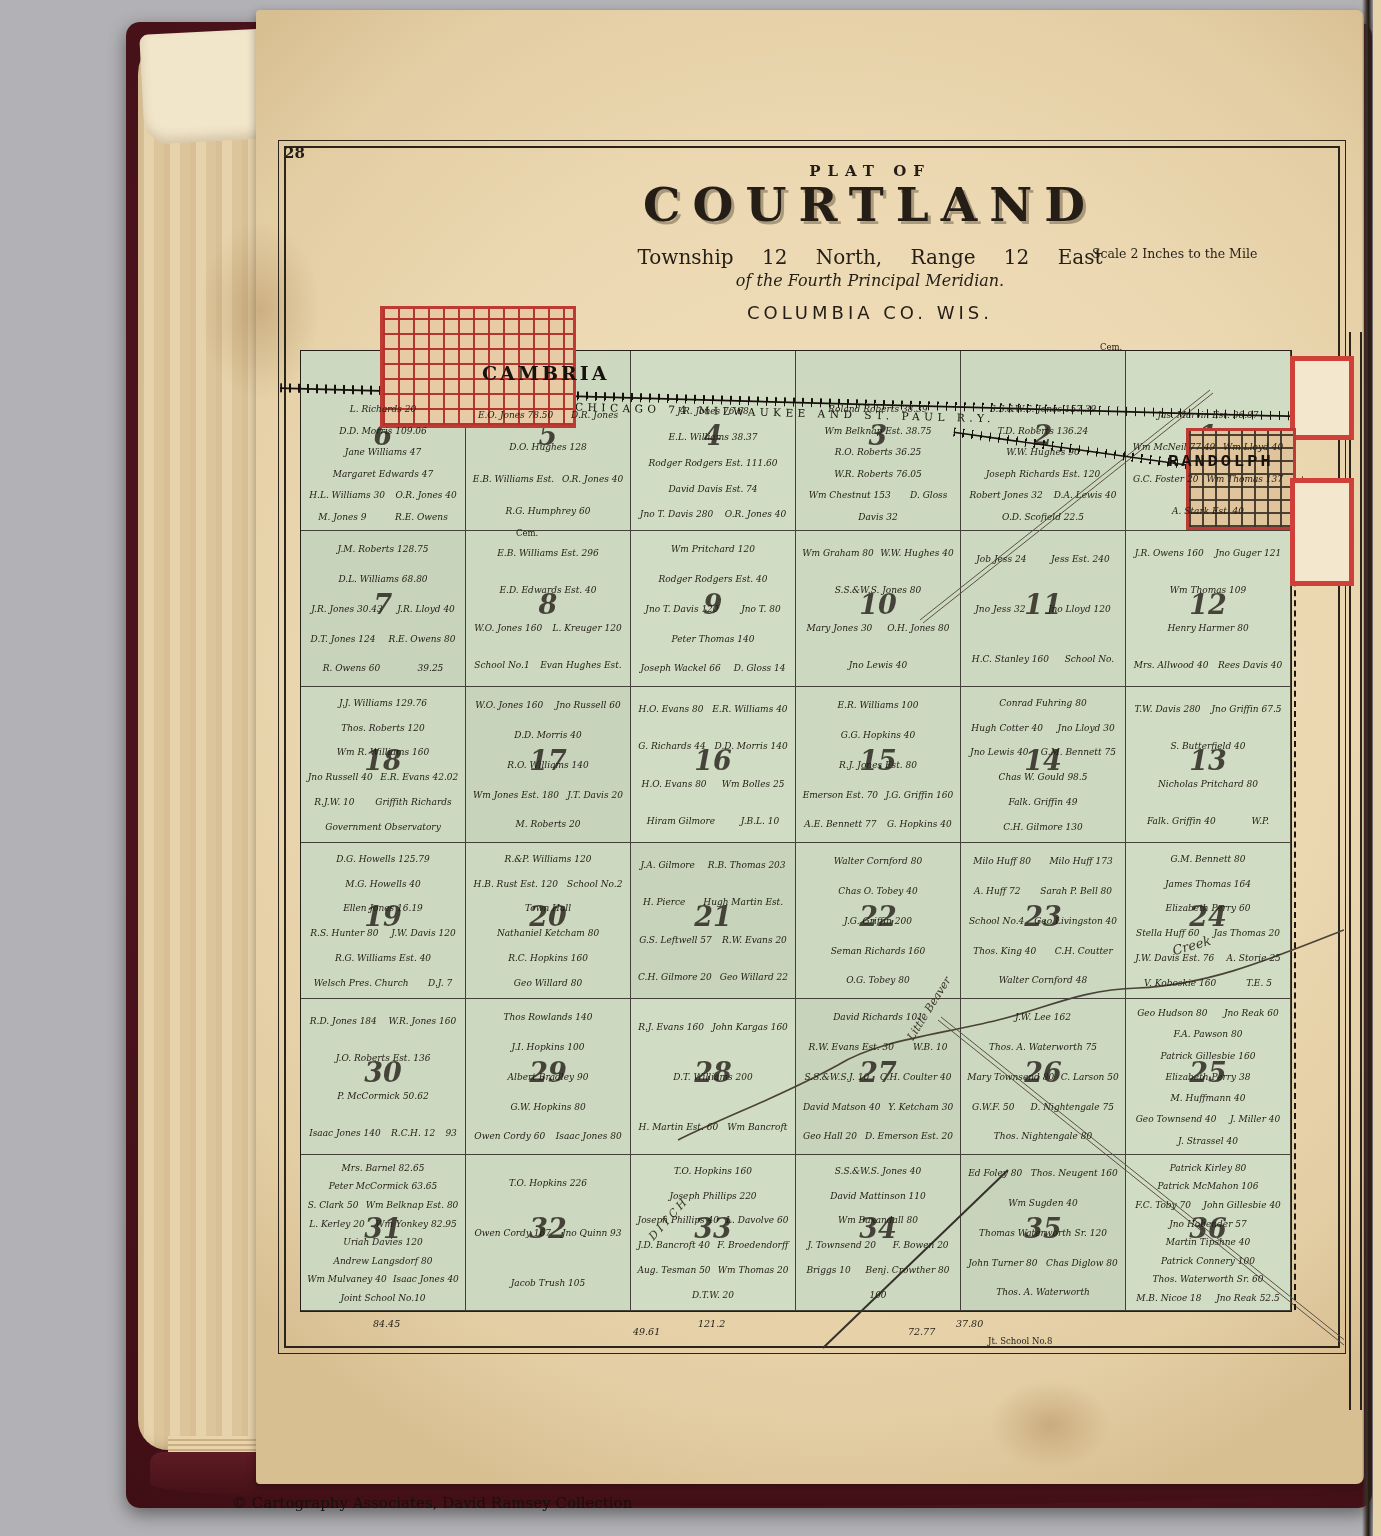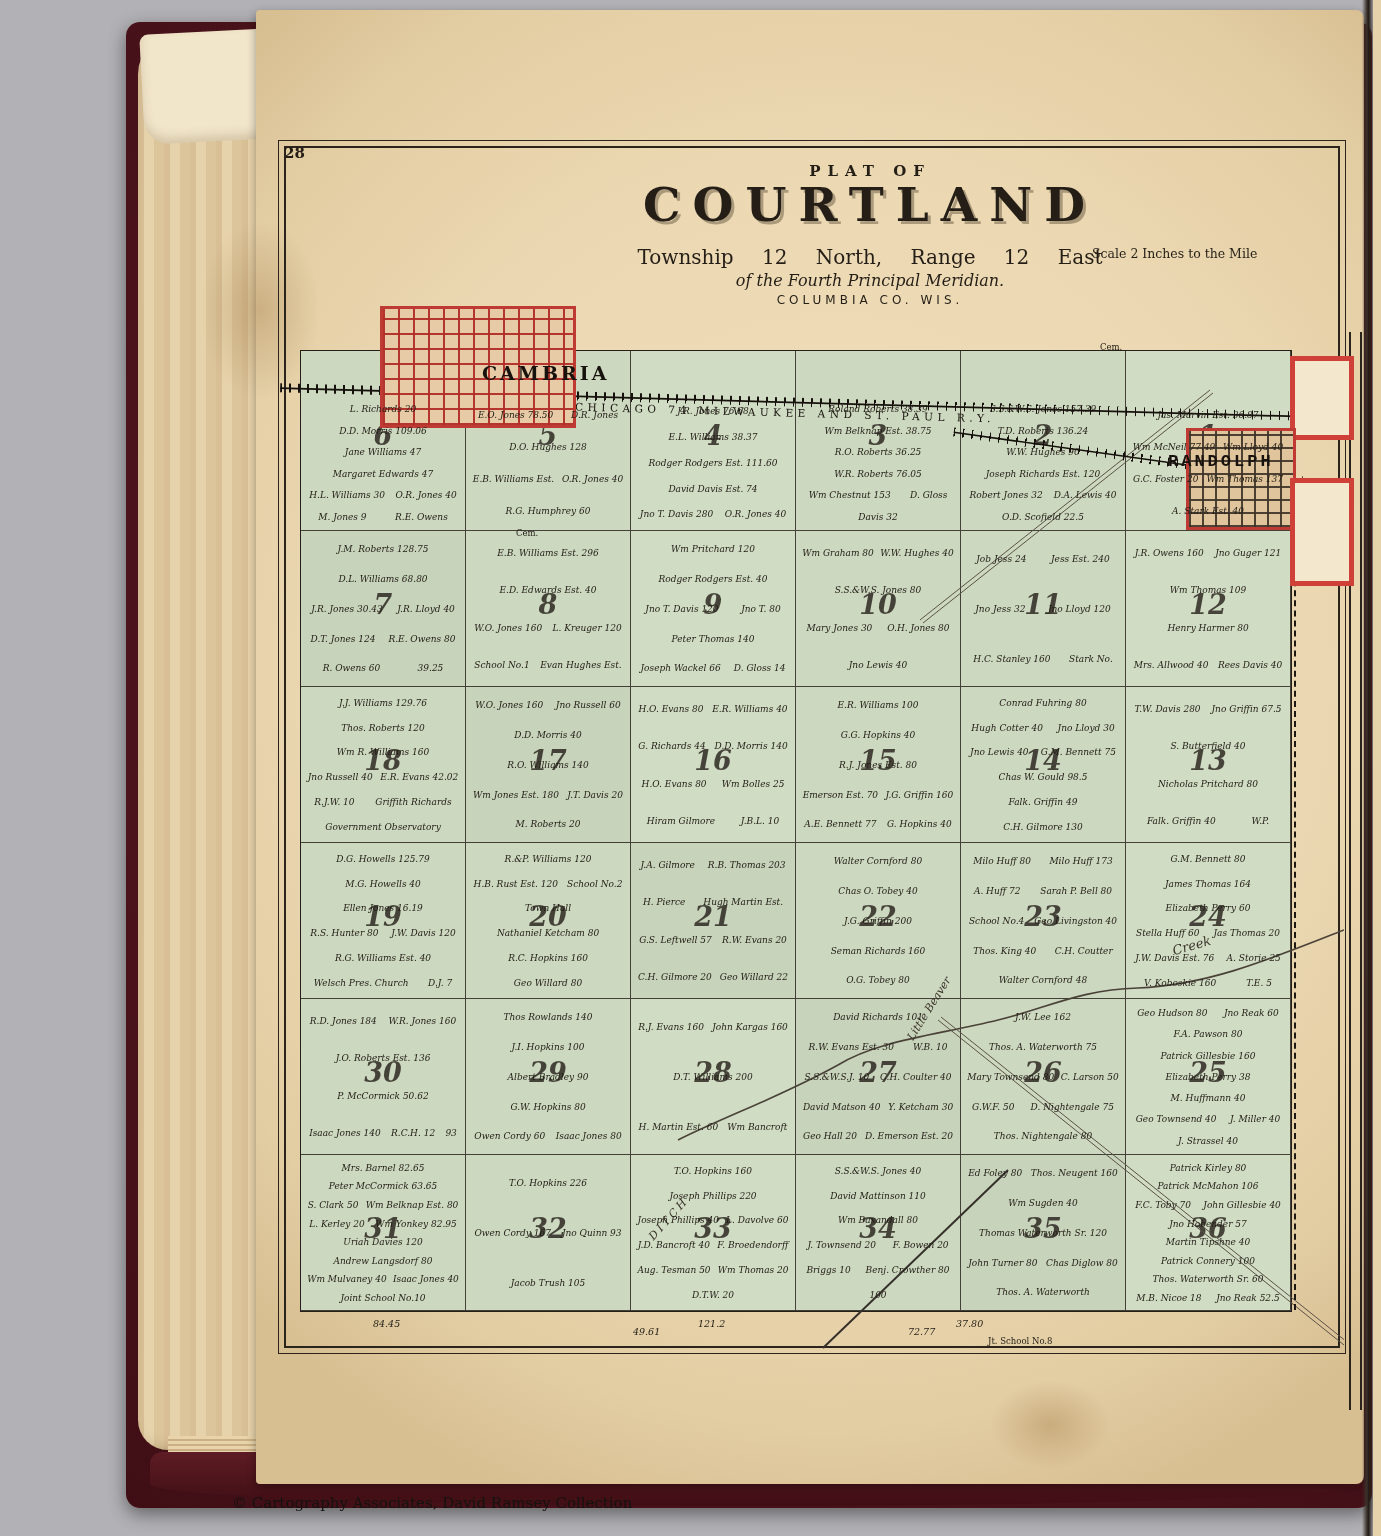--- a/index.html
+++ b/index.html
@@ -33,21 +33,21 @@
   
   .map-frame{left:278px;top:140px;width:1066px;height:1212px;border:1.2px solid #2b241c;}
   .map-frame::before{content:"";position:absolute;inset:5px;border:2.6px solid #2b241c;}
   .page-num{left:284px;top:144px;font-size:15px;font-weight:bold;color:#241e17;}
   .title-block{left:540px;top:162px;width:660px;text-align:center;color:#241e17;}
   .plat-of{font-size:15px;font-weight:bold;letter-spacing:7px;}
   .big-title{font-size:47px;font-weight:bold;letter-spacing:12px;line-height:1.05;
     text-shadow:3px 3px 0 rgba(90,75,55,.45);}
   .twp-line{font-size:20px;word-spacing:22px;margin-top:16px;}
   .meridian{font-size:16px;font-style:italic;margin-top:2px;}
-  .county{font-size:12px;letter-spacing:4px;font-family:"DejaVu Sans",sans-serif;margin-top:3px;}
+  .county{font-size:18px;letter-spacing:4px;font-family:"DejaVu Sans",sans-serif;margin-top:12px;}
   .scale-note{left:1092px;top:246px;font-size:12.5px;color:#241e17;}
   
   .map-grid{left:300px;top:350px;width:990px;height:960px;display:grid;
     grid-template-columns:repeat(6,1fr);grid-template-rows:180px repeat(5,156px);
     border:1.4px solid #241f18;background:#ccd8bf;}
   .cell{position:relative;border-right:1px solid rgba(33,28,21,.8);
     border-bottom:1px solid rgba(33,28,21,.8);padding:4px 3px 2px;overflow:hidden;
     display:flex;flex-wrap:wrap;align-content:space-around;justify-content:space-around;}
   .cell.r1{padding-top:48px;}
   .cell:nth-child(3n){background:#d0dcc3;}
@@ -214,21 +214,21 @@
       <span class="owner">O.H. Jones 80</span>
       <span class="owner">Jno Lewis 40</span>
     </div>
     <div class="cell">
       <span class="secnum">11</span>
       <span class="owner">Job Jess 24</span>
       <span class="owner">Jess Est. 240</span>
       <span class="owner">Jno Jess 32</span>
       <span class="owner">Jno Lloyd 120</span>
       <span class="owner">H.C. Stanley 160</span>
-      <span class="owner">Stark No.</span>
+      <span class="owner">School No.</span>
     </div>
     <div class="cell">
       <span class="secnum">12</span>
       <span class="owner">J.R. Owens 160</span>
       <span class="owner">Jno Guger 121</span>
       <span class="owner">Wm Thomas 109</span>
       <span class="owner">Henry Harmer 80</span>
       <span class="owner">Mrs. Allwood 40</span>
       <span class="owner">Rees Davis 40</span>
     </div>

